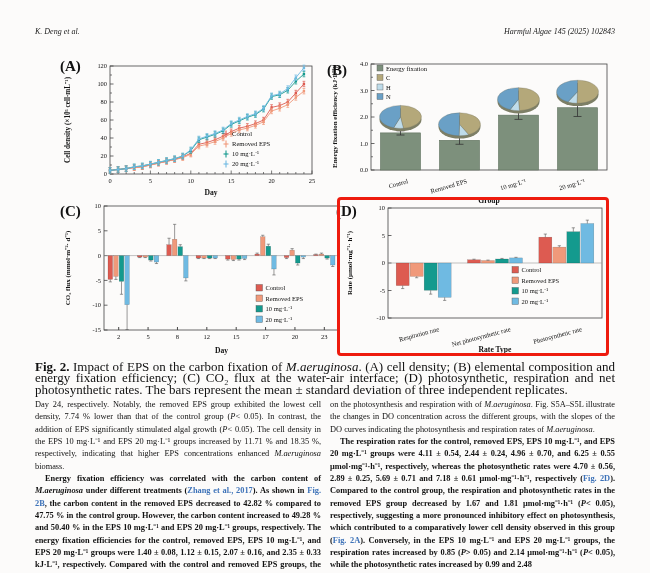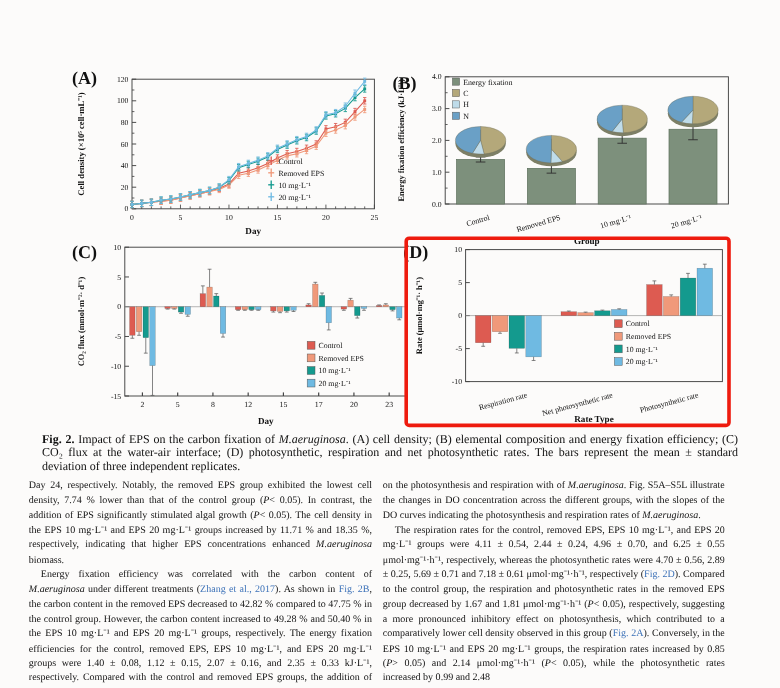--- a/index.html
+++ b/index.html
@@ -4,36 +4,40 @@
 <style>
   html,body{margin:0;padding:0;}
   body{width:650px;height:573px;background:#fcfbfa;font-family:"Liberation Serif",serif;position:relative;overflow:hidden;}
   .page{position:absolute;inset:0;}
   .hdr{position:absolute;top:27px;left:35px;right:35px;display:flex;justify-content:space-between;
        font-style:italic;font-size:8px;color:#222;}
   .panel-label{position:absolute;font-weight:bold;font-size:15px;color:#111;z-index:3;}
   svg{position:absolute;overflow:visible;}
   .hl-box{position:absolute;left:337px;top:197px;width:272px;height:159px;border:3.5px solid #ee1b0e;
           border-radius:4px;box-sizing:border-box;z-index:9;background:transparent;}
-  .caption{position:absolute;top:361px;left:35px;width:580px;font-size:10px;line-height:11.4px;
+  .caption{position:absolute;top:361px;left:35px;width:580px;font-size:13px;line-height:11.4px;
            text-align:justify;color:#111;}
-  .cols{position:absolute;top:399px;left:24px;width:580px;height:174px;overflow:hidden;}
+  .cols{position:absolute;top:399px;left:35px;width:580px;height:174px;overflow:hidden;}
   .col{position:absolute;top:0;width:286px;text-align:justify;font-size:8.35px;line-height:12.35px;color:#111;}
   .col.left{left:0;}
   .col.right{left:295px;width:285px;}
   .col p{margin:0;}
-  .col p.ind{text-indent:10px;}
+  .col p.ind{text-indent:10px;font-weight:bold;}
   .lnk{color:#3d72b8;cursor:pointer;}
   .cap-bold{font-weight:bold;}
 </style>
 </head>
 <body>
 
 <div class="page">
 
+  <div class="hdr">
+    <span>K. Deng et al.</span>
+    <span>Harmful Algae 145 (2025) 102843</span>
+  </div>
 
   <div>
     <span class="panel-label" style="left:60px;top:58px;">(A)</span>
     <span class="panel-label" style="left:327px;top:62px;">(B)</span>
     <span class="panel-label" style="left:60px;top:203px;">(C)</span>
     <span class="panel-label" style="left:336px;top:203px;">(D)</span>
 
     <svg id="chartA" style="left:58px;top:60px;" width="260" height="140">
         <rect x="52" y="6" width="202" height="108" fill="none" stroke="#444" stroke-width="0.8"></rect>
         <line x1="52" y1="114" x2="55.5" y2="114" stroke="#444" stroke-width="0.8"></line>

